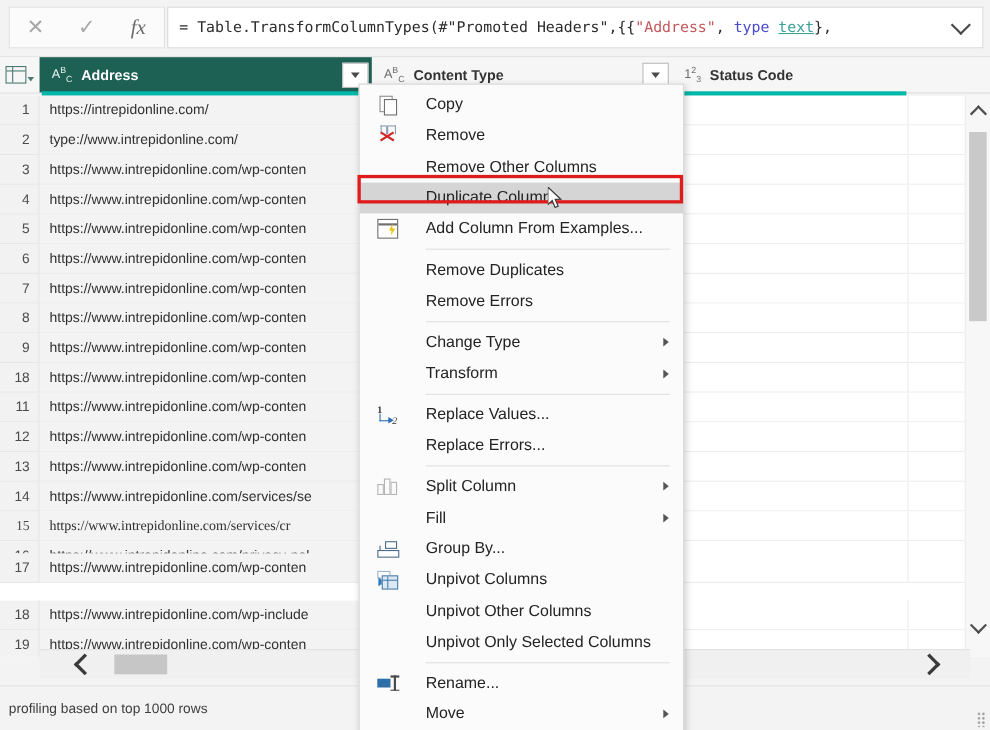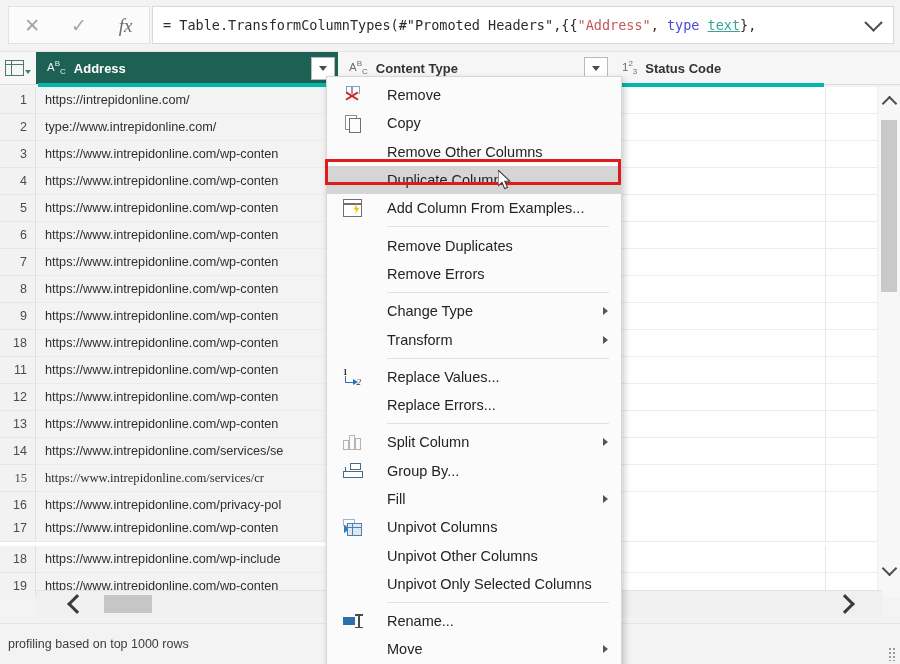--- a/index.html
+++ b/index.html
@@ -386,21 +386,21 @@
           <div class="cell status"></div>
           <div class="cell tail"></div>
         </div>
         <div class="row" style="top: 405px;">
           <div class="rownum">16</div>
           <div class="cell addr">https://www.intrepidonline.com/privacy-pol</div>
           <div class="cell ctype">t=UTF-8</div>
           <div class="cell status"></div>
           <div class="cell tail"></div>
         </div>
-        <div class="row" style="top: 428px;">
+        <div class="row" style="top: 416px;">
           <div class="rownum">17</div>
           <div class="cell addr">https://www.intrepidonline.com/wp-conten</div>
           <div class="cell ctype"></div>
           <div class="cell status"></div>
           <div class="cell tail"></div>
         </div>
         <div class="row" style="top: 459px;">
           <div class="rownum">18</div>
           <div class="cell addr">https://www.intrepidonline.com/wp-include</div>
           <div class="cell ctype">cript</div>
@@ -436,37 +436,37 @@
         <span class="hchev r"></span>
       </div>
   </div>
 
   <div class="statusbar">
     <span class="status-text">profiling based on top 1000 rows</span>
     <span class="grip"></span>
   </div>
 
   <div class="ctxmenu" id="ctxmenu">
+      <div class="mi">
+        <span class="micon">
+          <span class="ic-copy"></span>
+        </span>
+        <span class="mlabel">Copy</span>
+      </div>
       <div class="mi">
         <span class="micon">
           <span class="ic-remove">
             <span class="bar"></span>
             <span class="x1"></span>
             <span class="x2"></span>
           </span>
         </span>
         <span class="mlabel">Remove</span>
       </div>
       <div class="mi">
-        <span class="micon">
-          <span class="ic-copy"></span>
-        </span>
-        <span class="mlabel">Copy</span>
-      </div>
-      <div class="mi">
         <span class="mlabel">Remove Other Columns</span>
       </div>
       <div class="mi highlight">
         <span class="mlabel">Duplicate Column</span>
       </div>
       <div class="mi">
         <span class="micon">
           <span class="ic-addcol"></span>
         </span>
         <span class="mlabel">Add Column From Examples...</span>
@@ -507,34 +507,34 @@
           <span class="ic-split">
             <span class="b b1"></span>
             <span class="b b2"></span>
             <span class="b b3"></span>
           </span>
         </span>
         <span class="mlabel">Split Column</span>
         <span class="submark"></span>
       </div>
       <div class="mi">
+        <span class="mlabel">Fill</span>
+        <span class="submark"></span>
+      </div>
+      <div class="mi">
         <span class="micon">
           <span class="ic-group">
             <span class="gb g1"></span>
             <span class="gl"></span>
             <span class="gb g2"></span>
           </span>
         </span>
         <span class="mlabel">Group By...</span>
       </div>
       <div class="mi">
-        <span class="mlabel">Fill</span>
-        <span class="submark"></span>
-      </div>
-      <div class="mi">
         <span class="micon">
           <span class="ic-unpiv">
             <span class="u"></span>
             <span class="ar"></span>
             <span class="t"></span>
           </span>
         </span>
         <span class="mlabel">Unpivot Columns</span>
       </div>
       <div class="mi">

